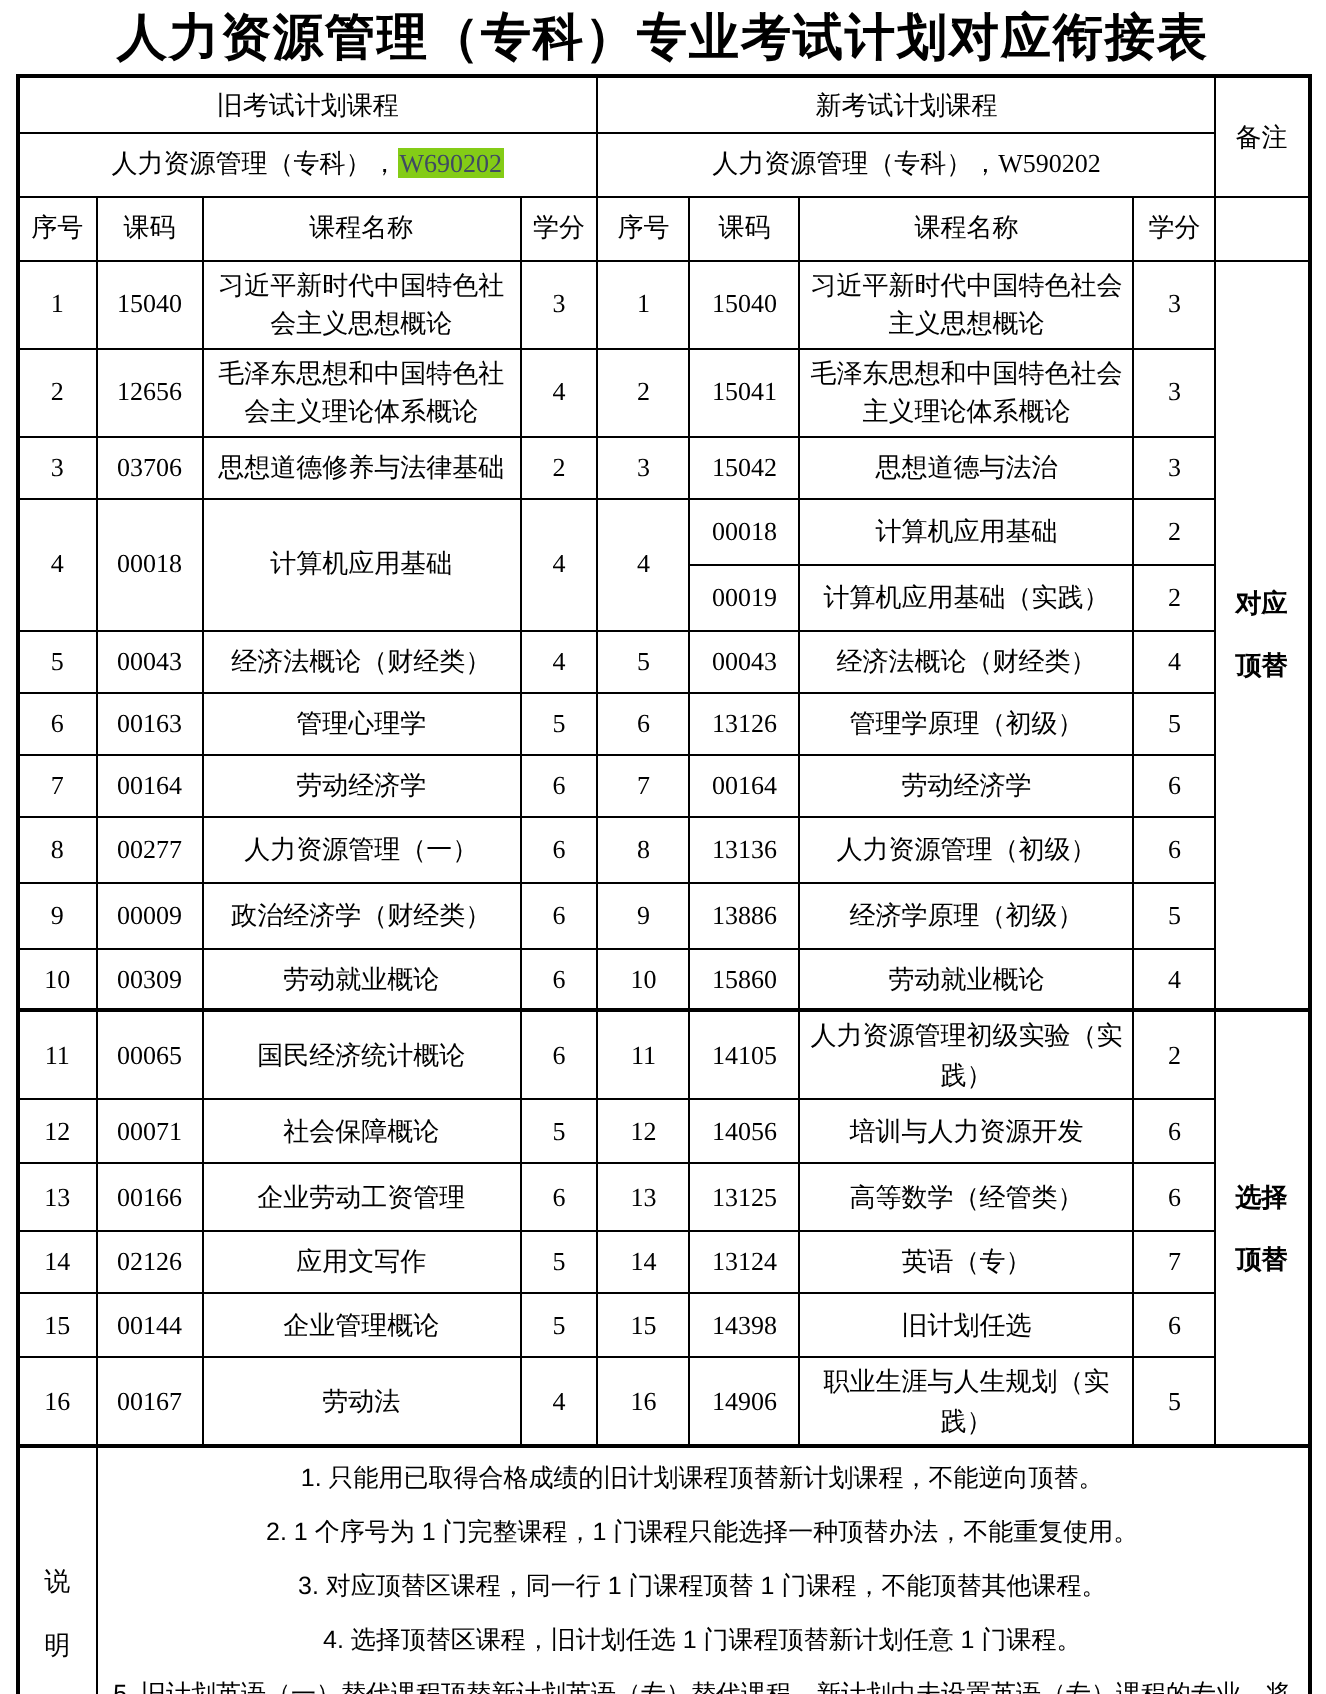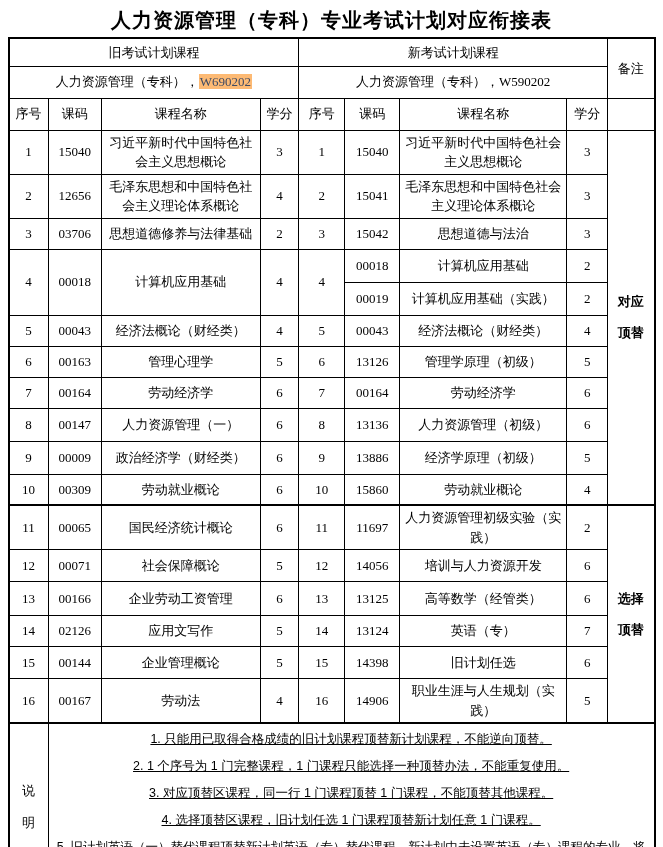--- a/index.html
+++ b/index.html
@@ -2,47 +2,47 @@
 <html lang="zh"><head>
 <meta charset="utf-8">
 <style>
   html,body{margin:0;padding:0;background:#ffffff;}
   .page{
     width:663px;height:847px;background:#ffffff;overflow:hidden;
     font-family:"Liberation Serif","DejaVu Serif",serif;color:#000;
     box-sizing:border-box;
   }
   .doc-title{
-    text-align:center;font-size:20px;font-weight:700;
+    text-align:center;font-size:25px;font-weight:700;
     letter-spacing:1px;padding-top:7px;line-height:26px;
     font-family:"Liberation Serif","DejaVu Serif",serif;
   }
   table.sched{
     border-collapse:collapse;table-layout:fixed;
     width:648px;margin:4px auto 0;
     border:2px solid #000;
   }
   table.sched td{
     border:1px solid #000;
     text-align:center;vertical-align:middle;
     font-size:13px;line-height:1.5;
     padding:2px 3px;overflow:hidden;
   }
   td.name{text-align:left;padding-left:8px;padding-right:5px;}
   tr.sect td, td.sect{border-top:2px solid #000;}
   .remark-cell div{line-height:2.4;font-weight:bold;}
-  .hl{background:#fdba74;color:#3f4a63;padding:0 1px;}
+  .hl{background:#84cc16;color:#3f4a63;padding:0 1px;}
   td.notes-label{font-family:"Liberation Sans","DejaVu Sans",sans-serif;}
   td.notes-label div{line-height:2.4;font-size:13px;}
   td.notes-cell{
     text-align:left;vertical-align:middle;
     font-family:"Liberation Sans","DejaVu Sans",sans-serif;
     padding:4px 10px 4px 8px;
   }
-  td.notes-cell div{line-height:2.15;font-size:12.5px;text-decoration:underline;}
+  td.notes-cell div{line-height:2.15;font-size:12.5px;}
 </style>
 </head>
 <body>
 
 <div class="page">
 
   <div class="doc-title">人力资源管理（专科）专业考试计划对应衔接表</div>
 
   <table class="sched">
     <colgroup>
@@ -162,21 +162,21 @@
       <td class="name">劳动经济学</td>
       <td>6</td>
       <td>7</td>
       <td>00164</td>
       <td class="name">劳动经济学</td>
       <td>6</td>
     </tr>
 
     <tr style="height:33px">
       <td>8</td>
-      <td>00147</td>
+      <td>00277</td>
       <td class="name">人力资源管理（一）</td>
       <td>6</td>
       <td>8</td>
       <td>13136</td>
       <td class="name">人力资源管理（初级）</td>
       <td>6</td>
     </tr>
 
     <tr style="height:33px">
       <td>9</td>
@@ -199,21 +199,21 @@
       <td class="name">劳动就业概论</td>
       <td>4</td>
     </tr>
 
     <tr class="sect" style="height:44px">
       <td>11</td>
       <td>00065</td>
       <td class="name">国民经济统计概论</td>
       <td>6</td>
       <td>11</td>
-      <td>11697</td>
+      <td>14105</td>
       <td class="name">人力资源管理初级实验（实践）</td>
       <td>2</td>
       <td rowspan="6" class="remark-cell sect">
         <div>选择</div>
         <div>顶替</div>
       </td>
     </tr>
 
     <tr style="height:32px">
       <td>12</td>

